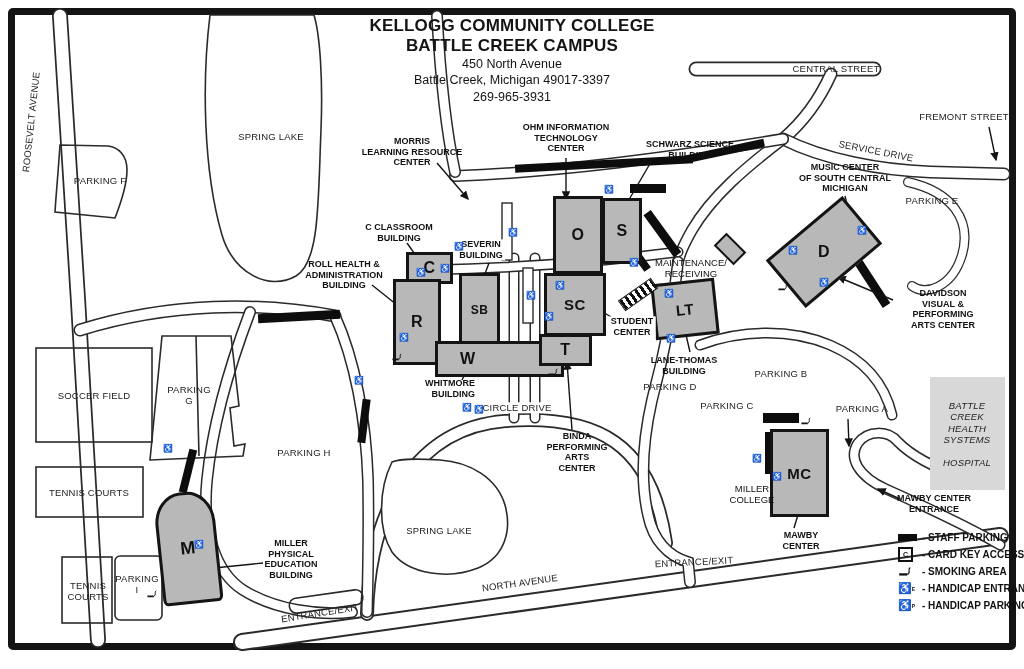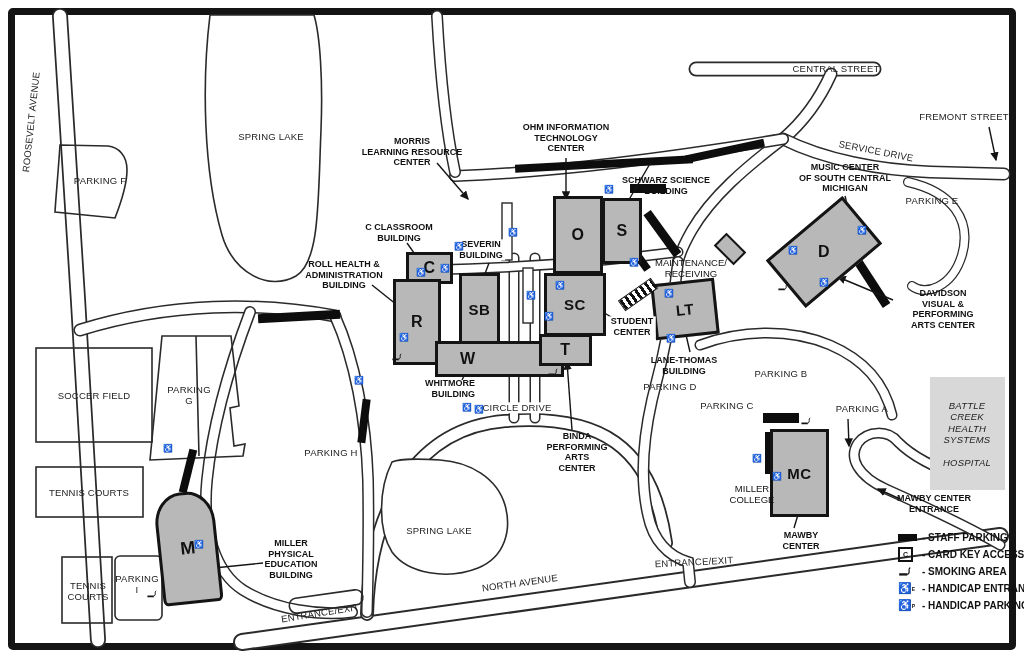--- a/index.html
+++ b/index.html
@@ -139,35 +139,42 @@
       <path d="M 893,300 L 838,277"></path>
       <path d="M 572,430 L 567,362"></path>
       <path d="M 263,563 L 194,570"></path>
       <path d="M 794,528 L 803,498"></path>
       <path d="M 900,499 L 878,489"></path>
       <path d="M 989,127 L 996,160"></path>
       <path d="M 848,419 L 849,446"></path>
     </g>
   </svg>
 
+  <div class="hdr">
+    <div class="t">KELLOGG COMMUNITY COLLEGE</div>
+    <div class="t">BATTLE CREEK CAMPUS</div>
+    <div class="a">450 North Avenue</div>
+    <div class="a">Battle Creek, Michigan 49017-3397</div>
+    <div class="a">269-965-3931</div>
+  </div>
 
   <div class="bld" style="left:553px;top:196px;width:50px;height:78px;">
       <span class="code">O</span>
     </div>
   <div class="bld" style="left:602px;top:198px;width:40px;height:66px;">
       <span class="code">S</span>
     </div>
   <div class="bld" style="left:406px;top:252px;width:47px;height:32px;">
       <span class="code">C</span>
     </div>
   <div class="bld" style="left:393px;top:279px;width:48px;height:86px;">
       <span class="code">R</span>
     </div>
   <div class="bld" style="left:459px;top:273px;width:41px;height:73px;">
-      <span class="code" style="font-size:15px">SB</span>
+      <span class="code" style="font-size:12px">SB</span>
     </div>
   <div class="bld" style="left:435px;top:341px;width:129px;height:36px;justify-content:flex-start;padding-left:22px;">
       <span class="code">W</span>
     </div>
   <div class="bld" style="left:544px;top:273px;width:62px;height:63px;">
       <span class="code" style="font-size:15px">SC</span>
     </div>
   <div class="bld" style="left:539px;top:334px;width:53px;height:32px;">
       <span class="code">T</span>
     </div>
@@ -186,21 +193,21 @@
   <div class="bld" style="left:716px;top:240px;width:28px;height:18px;transform:rotate(45deg);border-width:2px;"></div>
 
   <div class="xwalk"></div>
 
   <div class="lbl" style="left:412px;top:152px;">MORRIS
 LEARNING RESOURCE
 CENTER</div>
   <div class="lbl" style="left:566px;top:138px;">OHM INFORMATION
 TECHNOLOGY
 CENTER</div>
-  <div class="lbl" style="left:666px;top:150px;margin-top:36px;">SCHWARZ SCIENCE
+  <div class="lbl" style="left:690px;top:150px;">SCHWARZ SCIENCE
 BUILDING</div>
   <div class="lbl" style="left:399px;top:233px;">C CLASSROOM
 BUILDING</div>
   <div class="lbl" style="left:481px;top:250px;background:#fff;padding:0 2px;">SEVERIN
 BUILDING</div>
   <div class="lbl" style="left:344px;top:275px;">ROLL HEALTH &amp;
 ADMINISTRATION
 BUILDING</div>
   <div class="lbl" style="left:450px;top:389px;text-align:right;">WHITMORE
 BUILDING</div>
@@ -242,21 +249,21 @@
   <div class="plbl" style="left:876px;top:151px;transform:translate(-50%,-50%) rotate(11deg);white-space:nowrap;">SERVICE DRIVE</div>
   <div class="plbl" style="left:964px;top:117px;white-space:nowrap;">FREMONT STREET</div>
   <div class="plbl" style="left:520px;top:583px;transform:translate(-50%,-50%) rotate(-8deg);white-space:nowrap;">NORTH AVENUE</div>
   <div class="plbl" style="left:517px;top:408px;white-space:nowrap;background:#fff;padding:0 2px;">CIRCLE DRIVE</div>
   <div class="plbl" style="left:320px;top:613px;transform:translate(-50%,-50%) rotate(-9deg);white-space:nowrap;">ENTRANCE/EXIT</div>
   <div class="plbl" style="left:694px;top:562px;transform:translate(-50%,-50%) rotate(-3deg);white-space:nowrap;">ENTRANCE/EXIT</div>
 
   <div class="plbl" style="left:100px;top:181px;">PARKING F</div>
   <div class="plbl" style="left:189px;top:395px;">PARKING
 G</div>
-  <div class="plbl" style="left:304px;top:453px;margin-left:27px;">PARKING H</div>
+  <div class="plbl" style="left:304px;top:453px;">PARKING H</div>
   <div class="plbl" style="left:137px;top:584px;">PARKING
 I</div>
   <div class="plbl" style="left:932px;top:201px;">PARKING E</div>
   <div class="plbl" style="left:670px;top:387px;">PARKING D</div>
   <div class="plbl" style="left:781px;top:374px;">PARKING B</div>
   <div class="plbl" style="left:727px;top:406px;">PARKING C</div>
   <div class="plbl" style="left:862px;top:409px;text-align:right;">PARKING A</div>
 
   <div class="plbl" style="left:271px;top:137px;">SPRING LAKE</div>
   <div class="plbl" style="left:439px;top:531px;">SPRING LAKE</div>

